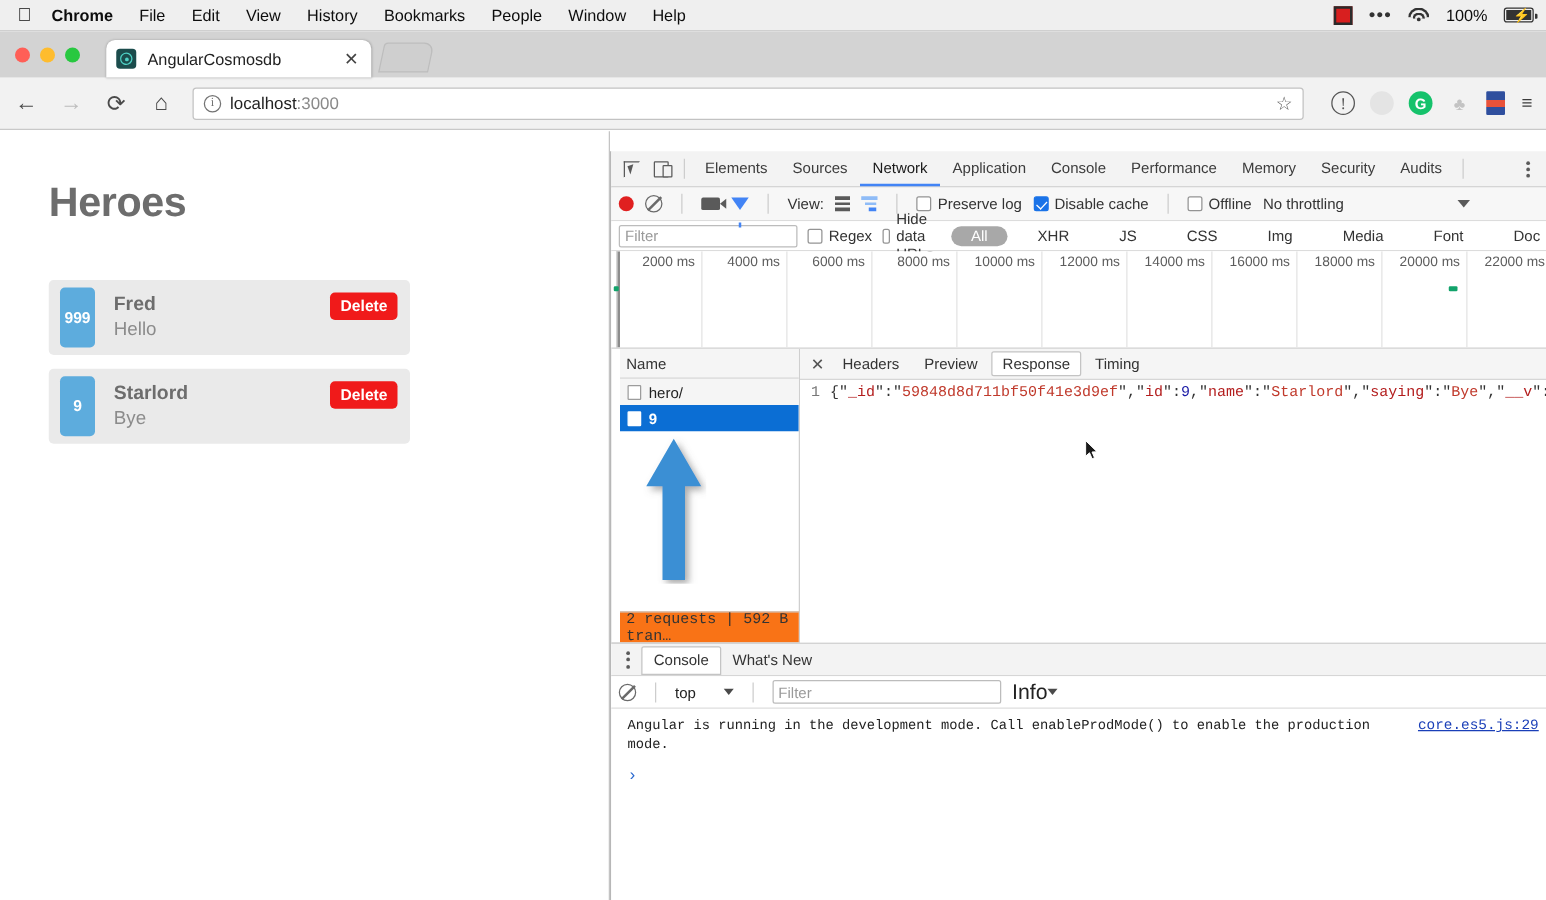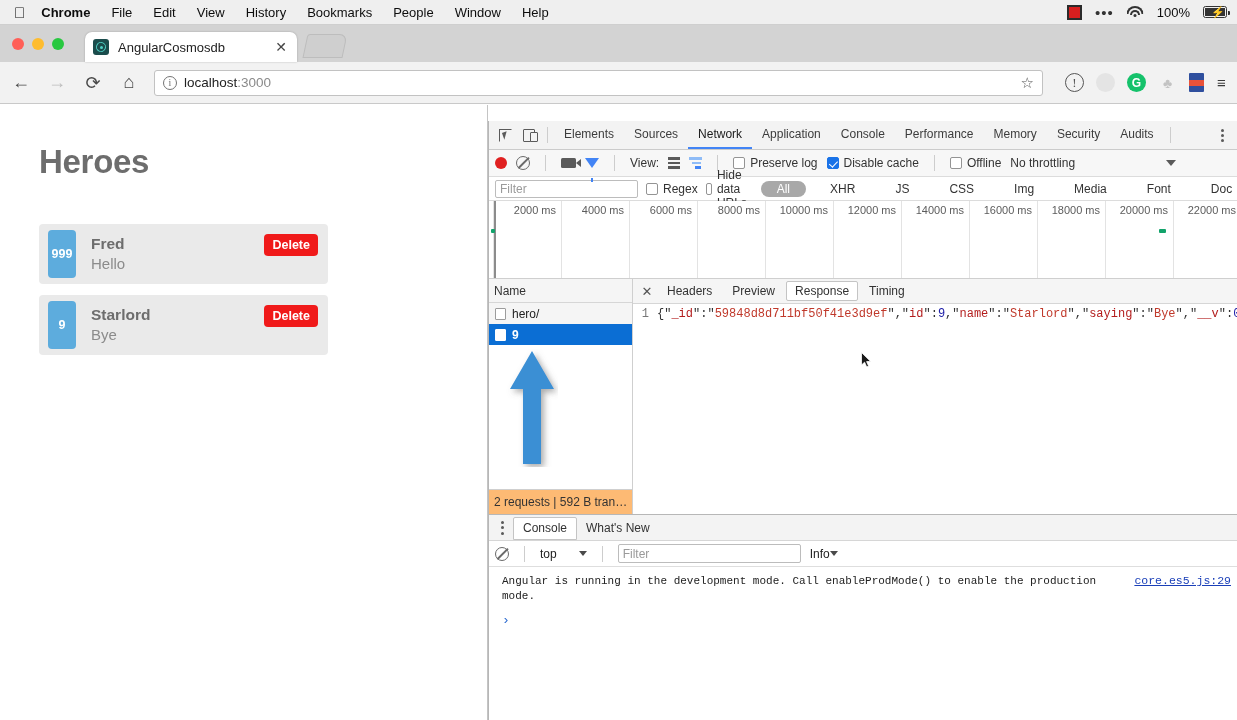--- a/index.html
+++ b/index.html
@@ -178,36 +178,36 @@
   .ftype.active { background: #a8a8a8; color: #fff; }
 
   .timeline { height: 78px; border-bottom: 1px solid #cfcfcf; position: relative; overflow: hidden;
               background: #fff; }
   .tl-track { position: absolute; left: 4px; top: 0; bottom: 0; width: 3px; background: #8c8c8c; }
   .tl-cell { position: absolute; top: 0; bottom: 0; border-left: 1px solid #e3e3e3; padding-left: 24px; }
   .tl-cell span { position: absolute; right: 5px; top: 3px; font-size: 11px; color: #5c5c5c;
                   white-space: nowrap; }
   .tl-marker { position: absolute; width: 7px; height: 4px; background: #12a36b; border-radius: 1px; }
 
-  .net-body { flex: 1; display: flex; min-height: 0; }
+  .net-body { flex: 1; display: flex; min-height: 0; padding-left: 7px; }
   .net-left { width: 144px; border-right: 1px solid #cfcfcf; display: flex; flex-direction: column;
               background: #fff; }
   .col-head { height: 24px; background: #f5f5f5; border-bottom: 1px solid #d6d6d6;
               display: flex; align-items: center; padding-left: 5px; font-size: 12px; color: #333; }
   .req-list { flex: 1; position: relative; overflow: hidden; }
   .req-row { height: 21px; display: flex; align-items: center; padding-left: 6px; gap: 6px;
              font-size: 12px; color: #222; }
   .req-row.alt { background: #f5f5f5; }
   .req-row.selected { background: #0b6ed4; color: #fff; font-weight: bold; }
   .doc-ico { width: 11px; height: 12px; background: #fff; border: 1px solid #9c9c9c; border-radius: 1px;
              flex: 0 0 auto; }
   .req-row.selected .doc-ico { border-color: #fff; }
   .arrow-annot { position: absolute; left: 17px; top: 46px; width: 52px; height: 118px; }
-  .net-status { height: 25px; background: #fdba74; border-top: 1px solid #cfcfcf;
-                display: flex; align-items: center; padding-left: 5px; font-size: 12px; color: #333; }
+  .net-status { height: 25px; background: #f97316; border-top: 1px solid #cfcfcf;
+                display: flex; align-items: center; padding-left: 5px; font-size: 12px; color: #333; font-family: Liberation Mono, monospace; }
 
   .net-right { flex: 1; display: flex; flex-direction: column; min-width: 0; }
   .detail-tabs { height: 25px; background: #f5f5f5; border-bottom: 1px solid #d6d6d6;
                  display: flex; align-items: center; padding-left: 4px; }
   .dt-close { width: 20px; text-align: center; font-size: 13px; color: #555; }
   .d-tab { padding: 2px 8px; font-size: 12px; color: #333; border: 1px solid transparent;
            margin: 0 1px; }
   .d-tab.active { background: #fff; border-color: #c4c4c4; border-radius: 2px; }
   .resp-body { flex: 1; background: #fff; position: relative; overflow: hidden; padding-top: 3px; }
   .code-line { display: flex; font-family: "Liberation Mono", monospace; font-size: 12px;
@@ -229,21 +229,21 @@
   .dw-tab { padding: 3px 9px; font-size: 12px; color: #333; }
   .dw-tab.active { background: #fff; border: 1px solid #c4c4c4; border-radius: 2px 2px 0 0;
                    margin-bottom: -1px; padding-bottom: 4px; }
   .console-toolbar { height: 26px; border-bottom: 1px solid #dedede; display: flex; align-items: center;
                      padding: 0 6px; gap: 9px; background: #fff; }
   .ctx-select { display: flex; align-items: center; gap: 22px; font-size: 12px; color: #222; }
   .console-filter { width: 183px; height: 19px; border: 1px solid #bcbcbc; border-radius: 2px;
                     font-size: 12px; padding: 0 4px; outline: none; background: #fff;
                     font-family: "Liberation Sans", sans-serif; }
   .console-filter::placeholder { color: #9a9a9a; }
-  .lvl-select { display: flex; align-items: center; font-size: 12px; color: #222; }
+  .lvl-select { display: flex; align-items: center; font-size: 17px; color: #222; }
   .console-out { flex: 1; position: relative; padding-top: 7px; overflow: hidden; }
   .msg-row { display: flex; align-items: flex-start; padding: 0 6px 0 13px; }
   .msg-text { font-family: "Liberation Mono", monospace; font-size: 11px; line-height: 15px;
               color: #222; max-width: 610px; }
   .msg-src { margin-left: auto; font-family: "Liberation Mono", monospace; font-size: 11.5px;
              color: #1a3fb8; text-decoration: underline; white-space: nowrap; }
   .prompt-row { padding: 9px 0 0 13px; color: #2b6ad0; font-family: "Liberation Mono", monospace;
                 font-size: 13px; }
   .caret-sm { width: 0; height: 0; border-left: 4.5px solid transparent;
               border-right: 4.5px solid transparent; border-top: 5.5px solid #4a4a4a; }

